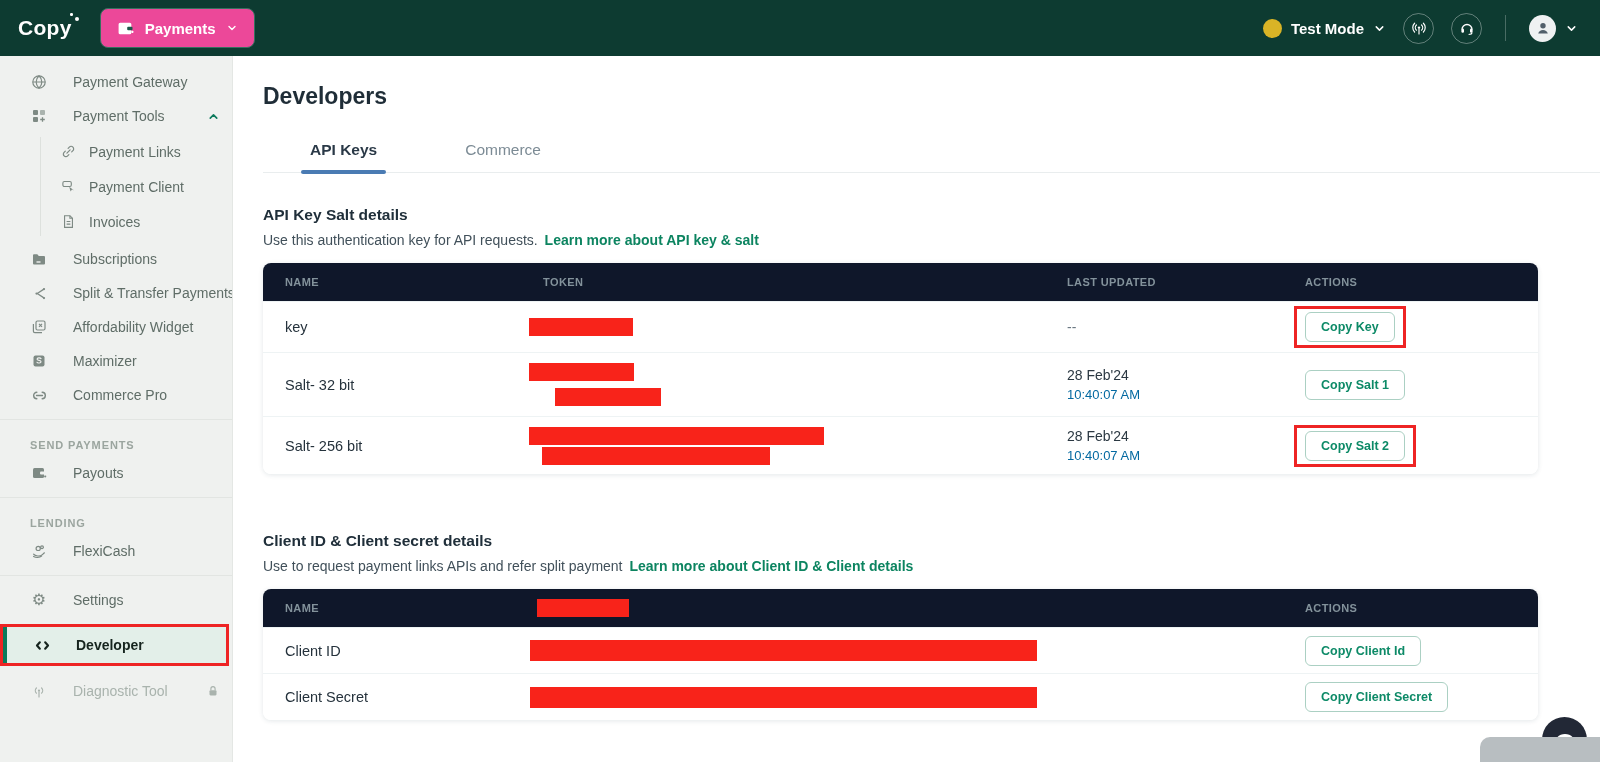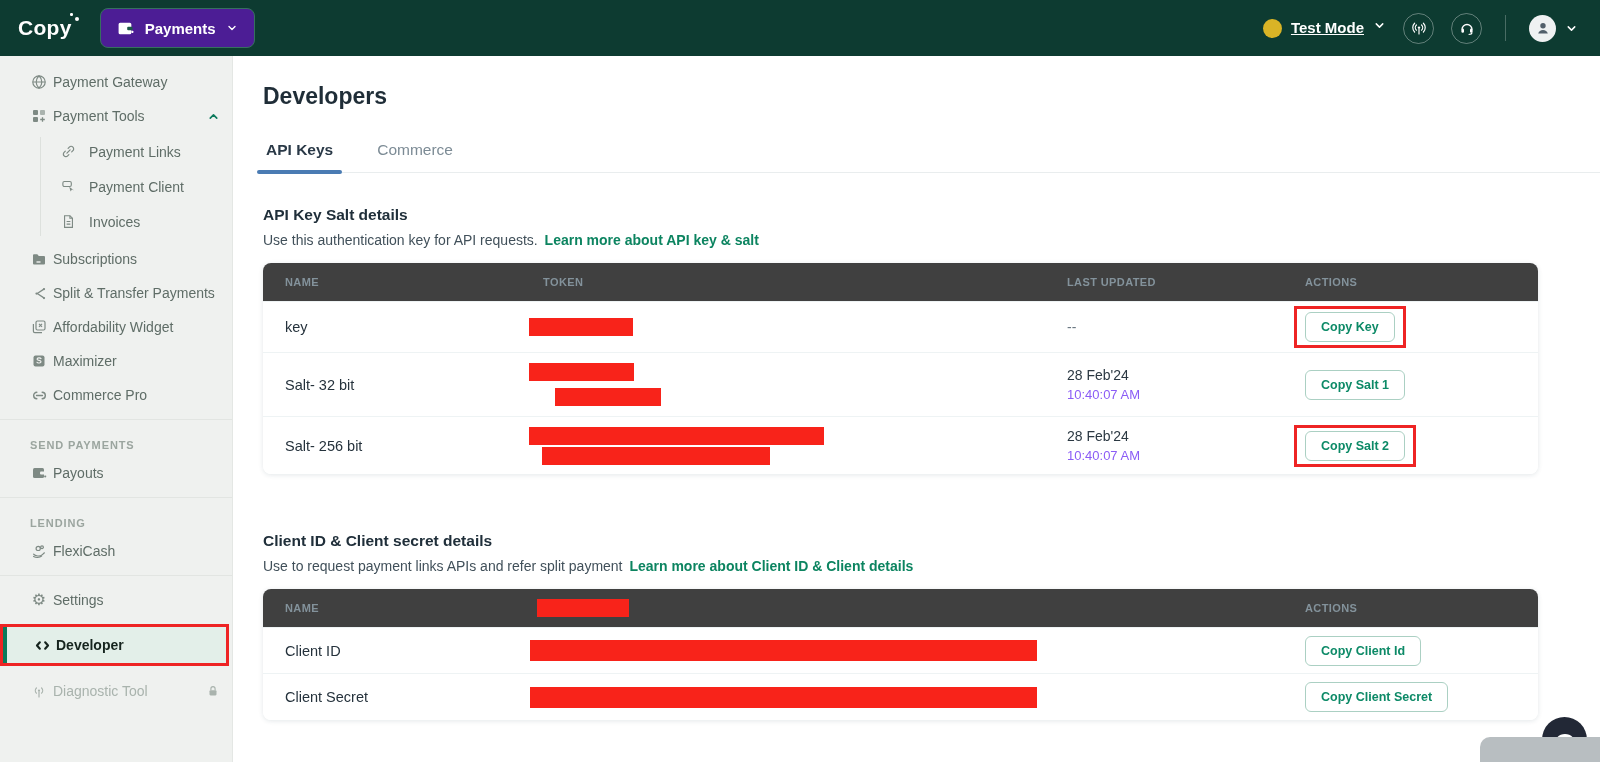--- a/index.html
+++ b/index.html
@@ -8,76 +8,76 @@
   .app { position:relative; width:1600px; height:762px; overflow:hidden; }
 
   
   .navbar { position:absolute; top:0; left:0; right:0; height:56px; background:#0d3b31;
             display:flex; align-items:center; padding:0 22px 0 18px; z-index:10; }
   .logo { position:relative; color:#fff; font-size:21px; font-weight:700; letter-spacing:.3px; cursor:pointer; }
   .logo .d1,.logo .d2 { position:absolute; background:#fff; border-radius:50%; }
   .logo .d1 { width:4px; height:4px; right:-7px; top:1px; }
   .logo .d2 { width:2.5px; height:2.5px; right:-1px; top:-3px; }
   .product-btn { margin-left:28px; height:40px; display:flex; align-items:center; gap:10px;
-                 background:#4c1d95; border:1px solid #35705e; border-radius:8px; padding:0 16px;
+                 background:#ec4899; border:1px solid #35705e; border-radius:8px; padding:0 16px;
                  color:#fff; font-size:15px; font-weight:700; cursor:pointer; font-family:inherit; }
   .nav-right { margin-left:auto; display:flex; align-items:center; gap:17px; }
-  .test-mode { display:flex; align-items:flex-start; gap:9px; color:#fff; font-size:15px; font-weight:700; cursor:pointer;text-decoration:underline; }
+  .test-mode { display:flex; align-items:center; gap:9px; color:#fff; font-size:15px; font-weight:700; cursor:pointer; }
   .tm-dot { width:19px; height:19px; border-radius:50%; background:#d9b426; display:inline-block; }
   .icon-circle { width:31px; height:31px; border-radius:50%; border:1px solid rgba(255,255,255,.35);
                  background:transparent; display:flex; align-items:center; justify-content:center; cursor:pointer; }
   .v-divider { width:1px; height:26px; background:rgba(255,255,255,.25); margin:0 6px; }
   .account { display:flex; align-items:center; gap:9px; cursor:pointer; }
   .avatar { width:27px; height:27px; border-radius:50%; background:#eff1f2; display:flex; align-items:center; justify-content:center; }
 
   
   .sidebar { position:absolute; top:56px; left:0; bottom:0; width:233px; background:#eff1ef;
              border-right:1px solid #e4e7e4; padding-top:9px; overflow:hidden; z-index:5; }
-  .s-item { display:flex; align-items:center; gap:5px; height:34px; padding:0 12px 0 30px;
+  .s-item { display:flex; align-items:center; gap:25px; height:34px; padding:0 12px 0 30px;
             color:#5f6d67; font-size:14px; cursor:pointer; white-space:nowrap; }
   .s-ico { width:18px; display:flex; justify-content:center; align-items:center; flex:none; }
   .chev-up { margin-left:auto; }
   .s-sub { position:relative; margin:1px 0 3px 40px; }
   .s-sub::before { content:""; position:absolute; left:0; top:3px; bottom:3px; width:1px; background:#dde1dd; }
   .s-sub .s-item { height:35px; padding-left:19px; gap:12px; }
   .s-section { padding:12px 12px 5px 30px; font-size:11px; font-weight:700; letter-spacing:.9px; color:#9ba59f; }
   .s-div { height:1px; background:#e2e5e2; margin:7px 0; }
   .dev-box { border:3px solid #ee2424; width:229px; margin:7px 0 8px 0; }
   .s-item.active { background:#e3efe9; color:#16241e; font-weight:700; height:36px;
                    border-left:4px solid #0c7a5c; padding-left:26px; }
   .s-item.locked { color:#a9b3ad; }
   .lock-ico { margin-left:auto; }
 
   
   .main { position:absolute; top:56px; left:233px; right:0; bottom:0; background:#fff; padding-left:30px; overflow:hidden; }
   .page-title { margin-top:27px; font-size:23px; font-weight:700; color:#1f2d37; }
   .tabbar { margin-top:31px; display:flex; gap:38px; border-bottom:1px solid #e9edee; }
-  .tab { position:relative; font-size:15.5px; color:#7c8b95; padding:0 3px 13px; cursor:pointer; }
+  .tab { position:relative; font-size:15.5px; color:#7c8b95; padding:0 3px 13px; cursor:pointer;margin-left:44px; }
   .tab.active { color:#2a3947; font-weight:700; }
   .tab.active::after { content:""; position:absolute; left:-6px; right:-6px; bottom:-2px; height:4px;
                        background:#4a7bb3; border-radius:2px; }
   .sec-title { margin-top:33px; font-size:15.5px; font-weight:700; color:#202f3a; }
   .sec-desc { margin-top:8px; font-size:14px; color:#41505a; }
   .sec-desc a { color:#0c8460; font-weight:700; text-decoration:none; margin-left:3px; cursor:pointer; }
 
   .tbl { margin-top:15px; width:1275px; border-radius:8px; overflow:hidden; background:#fff;
          box-shadow:0 1px 5px rgba(25,60,70,.12); }
   .t1-grid { display:grid; grid-template-columns:266px 538px 238px 1fr; align-items:center; }
   .t2-grid { display:grid; grid-template-columns:267px 775px 1fr; align-items:center; }
-  .t-hdr { background:#404040; height:38px; }
+  .t-hdr { background:#0f172a; height:38px; }
   .t-hdr span { font-size:11px; font-weight:700; color:#83929b; letter-spacing:.4px; }
   .c1 { padding-left:22px; }
   .hdr-tok { padding-left:14px; }
   .t-row { border-top:1px solid #eef3f4; background:#fff; }
   .rh-51 { min-height:51px; } .rh-64 { min-height:64px; } .rh-58 { min-height:58px; }
   .rh-45 { min-height:46px; } .rh-47 { min-height:47px; }
   .name-cell { font-size:14.5px; color:#25323c; }
   .dash { font-size:14px; color:#6c7983; }
   .lu .date { font-size:14px; color:#2b3842; }
-  .lu .time { font-size:13px; color:#8b5cf6; margin-top:4px; }
+  .lu .time { font-size:13px; color:#0369a1; margin-top:4px; }
   .copy-btn { background:#fff; border:1px solid #abd0c3; color:#0d8a67; font-size:12.5px; font-weight:700;
               padding:7px 15px; border-radius:6px; cursor:pointer; font-family:inherit; white-space:nowrap; }
   .red-wrap { display:inline-block; border:3px solid #ee2424; padding:3px 8px; margin-left:-11px; }
 
   .bar { background:#f8231a; height:18px; }
   .bar-key  { width:104px; }
   .bar-s32a { width:105px; }
   .bar-s32b { width:106px; margin-left:26px; margin-top:7px; }
   .bar-s256a{ width:295px; }
   .bar-s256b{ width:228px; margin-left:13px; margin-top:2px; }

